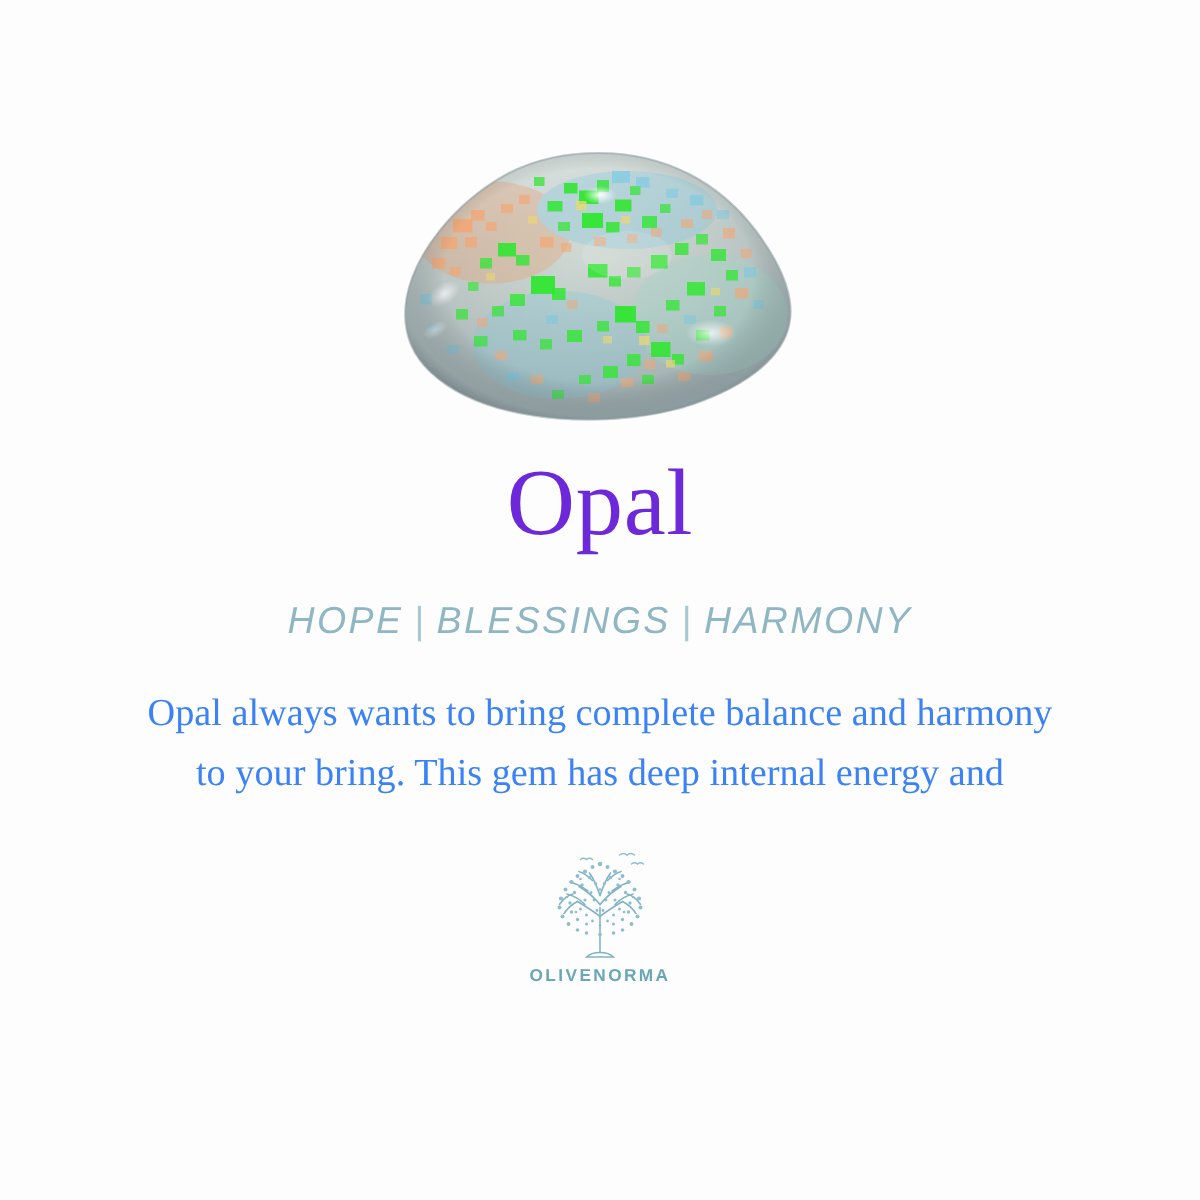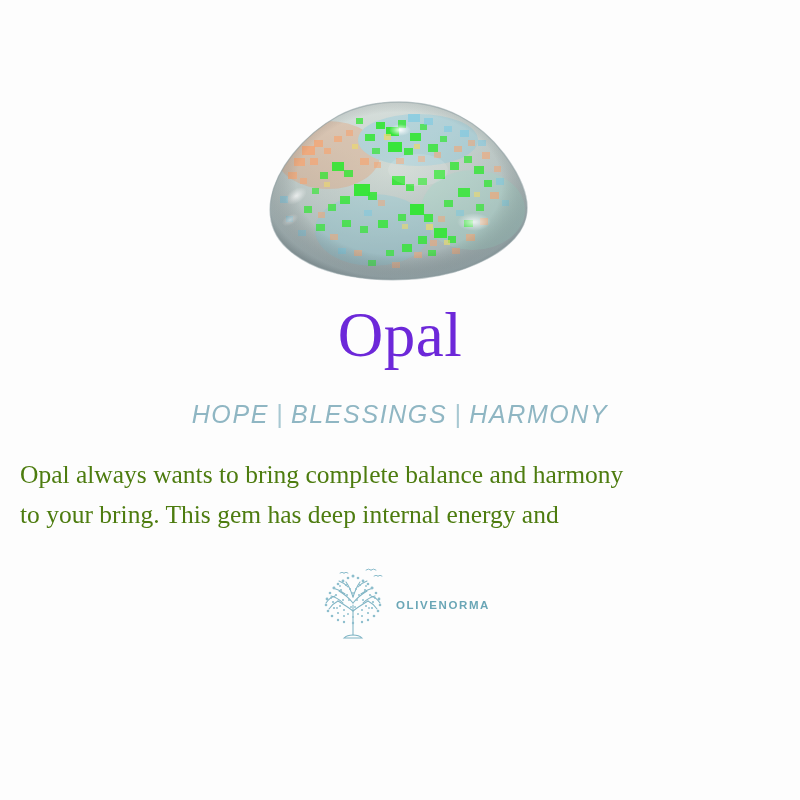--- a/index.html
+++ b/index.html
@@ -74,33 +74,34 @@
     color: #a8c8d2;
     font-weight: 200;
     padding: 0 7px;
   }
 
   
   .body-copy {
     font-family: "Liberation Serif", "DejaVu Serif", serif;
     font-size: 25.5px;
     font-weight: 400;
-    color: #4d7c0f;
+    color: #3b82f6;
     line-height: 40px;
+    text-align: center;
     width: 760px;
     margin: 0;
     padding-top: 26px;
   }
   .body-copy .ln { display: block; }
 
   
   .logo-block {
     margin-top: 30px;
     display: flex;
-    flex-direction: row;
+    flex-direction: column;
     align-items: center;
   }
   .logo-mark { width: 86px; height: 76px; display: block; }
   .logo-word {
     margin-top: 4px;
     font-family: "Liberation Sans", sans-serif;
     font-size: 11.5px;
     font-weight: 700;
     letter-spacing: 1.6px;
     color: #6aa6b6;

